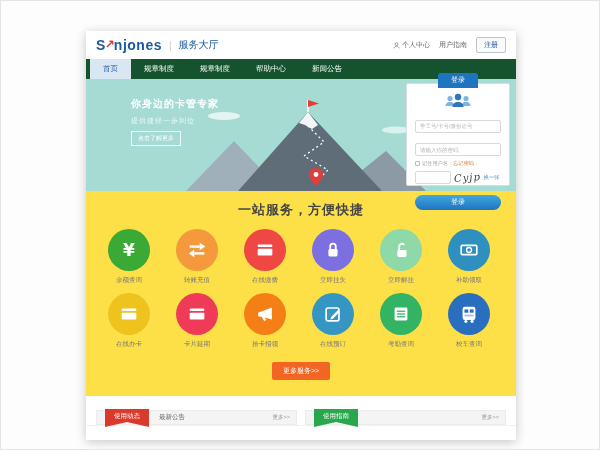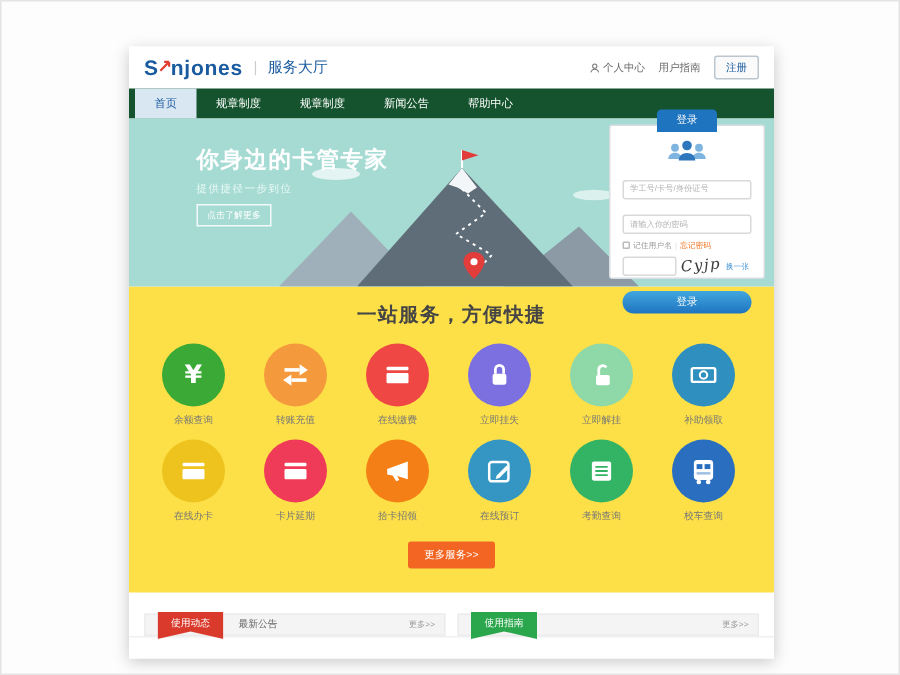--- a/index.html
+++ b/index.html
@@ -19,21 +19,21 @@
   .hdr-btn { font-size:7px; color:#1a5a9e; border:1px solid #bcc6cf; border-radius:2px; padding:2px 7px; background:#fafafa; cursor:pointer; }
 
   
   .nav { height:20px; background:#14532d; display:flex; align-items:stretch; padding-left:4px; }
   .nav-item { color:#fff; font-size:7.5px; padding:0 13px; display:flex; align-items:center; cursor:pointer; }
   .nav-item.active { background:#d9e7f3; color:#1a5a9e; }
 
   
   .hero { position:relative; height:112px; background:#a6dbd3; overflow:visible; }
   .hero-copy { position:absolute; left:45px; top:18px; z-index:2; }
-  .hero-title { color:#fff; font-size:15px; font-weight:bold; letter-spacing:1px; }
+  .hero-title { color:#fff; font-size:10px; font-weight:bold; letter-spacing:1px; }
   .hero-sub { color:#eafaf6; font-size:7px; margin-top:5px; letter-spacing:1px; }
   .hero-btn { display:inline-block; margin-top:5px; border:1px solid rgba(255,255,255,.85); color:#fff; font-size:6px; padding:2px 6px; cursor:pointer; }
   .hero-art { position:absolute; left:100px; bottom:0; z-index:1; }
 
   
   .login { position:absolute; top:4px; right:6px; bottom:5px; width:104px; background:#fff; border:1px solid #d8dde1; border-radius:2px; padding:6px 8px 6px; z-index:3; }
   .login-tab { position:absolute; top:-11px; left:50%; transform:translateX(-50%); background:#1f74c0; color:#fff; font-size:7px; padding:2px 13px 3px; border-radius:3px 3px 0 0; cursor:pointer; }
   .login-users { display:flex; justify-content:center; margin:2px 0 5px; }
   .login input { width:100%; height:13px; border:1px solid #d9d9d9; border-radius:2px; font-size:5.5px; padding:0 4px; color:#555; margin-bottom:5px; background:#fff; }
   .login input::placeholder { color:#b5b5b5; }
@@ -101,22 +101,22 @@
           <span>用户指南</span>
         </span>
         <span class="hdr-btn">注册</span>
       </div>
     </div>
 
     <div class="nav">
       <div class="nav-item active">首页</div>
       <div class="nav-item">规章制度</div>
       <div class="nav-item">规章制度</div>
+      <div class="nav-item">帮助中心</div>
       <div class="nav-item">新闻公告</div>
-      <div class="nav-item">帮助中心</div>
     </div>
 
     <div class="hero">
       <div class="hero-copy">
         <div class="hero-title">你身边的卡管专家</div>
         <div class="hero-sub">提供捷径一步到位</div>
         <span class="hero-btn">点击了解更多</span>
       </div>
       <svg class="hero-art" width="240" height="95" viewBox="0 0 240 95">
         <ellipse cx="38" cy="20" rx="16" ry="4" fill="#fff" opacity=".7"></ellipse>

